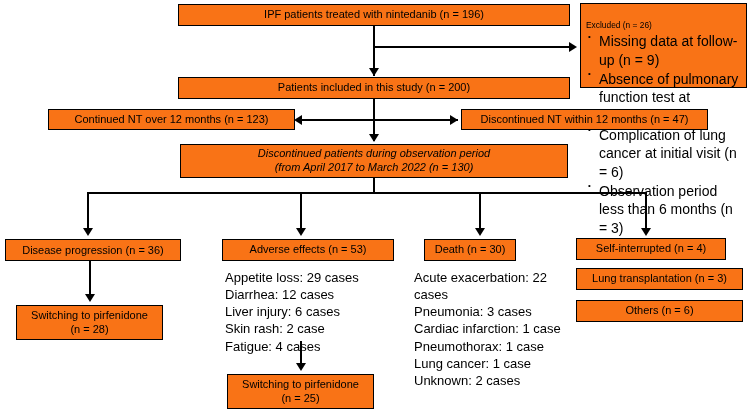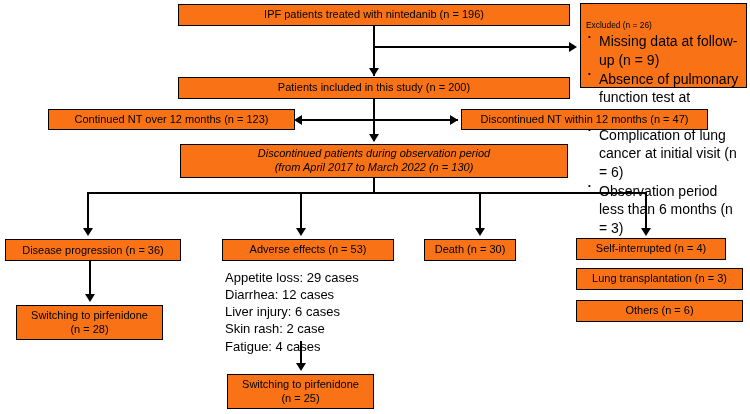--- a/index.html
+++ b/index.html
@@ -196,20 +196,26 @@
   <div class="box" style="left:576px; top:300px; width:167px; height:22px;">
     <span>Others (n = 6)</span>
   </div>
 
   <div class="note" style="left:225px; top:269px; width:160px;">Appetite loss: 29 cases
 Diarrhea: 12 cases
 Liver injury: 6 cases
 Skin rash: 2 case
 Fatigue: 4 cases</div>
 
+  <div class="note" style="left:414px; top:269px; width:165px;">Acute exacerbation: 22 cases
+Pneumonia: 3 cases
+Cardiac infarction: 1 case
+Pneumothorax: 1 case
+Lung cancer: 1 case
+Unknown: 2 cases</div>
 
   <div class="vline" style="left:89px; top:261px; height:38px;"></div>
   <div class="arrow-down" style="left:85px; top:294px;"></div>
 
   <div class="box two-line" style="left:16px; top:305px; width:147px; height:35px;">
     <span>Switching to pirfenidone</span>
     <span>(n = 28)</span>
   </div>
 
   <div class="vline" style="left:300px; top:341px; height:27px;"></div>

